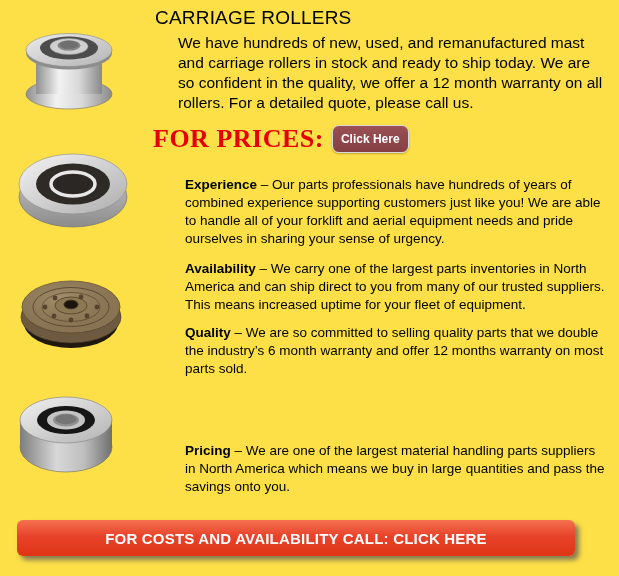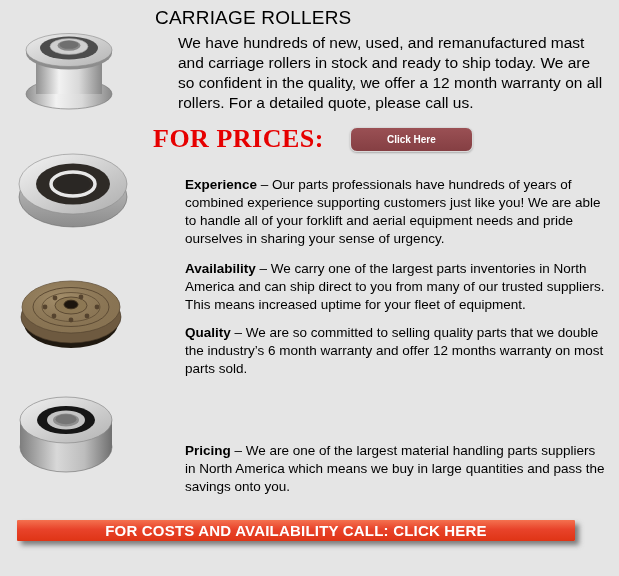--- a/index.html
+++ b/index.html
@@ -1,61 +1,61 @@
 <!DOCTYPE html>
 <html><head>
 <meta charset="utf-8">
 <style>
   html,body{margin:0;padding:0;background:#ffffff;}
   #page{
-    position:relative;width:619px;height:576px;background:#e5e5e5;overflow:hidden;
+    position:relative;width:619px;height:576px;background:#fde047;overflow:hidden;
     font-family:"Liberation Sans", sans-serif;color:#000000;
   }
   .abs{position:absolute;}
   #title{
     left:155px;top:7px;font-size:19px;font-weight:400;letter-spacing:.2px;color:#000;
   }
   #intro{
     left:155px;top:33px;width:464px;font-size:15.5px;line-height:20px;
     white-space:pre-line;color:#000;margin-left:23px;
   }
   #prices-row{
     left:153px;top:124px;display:flex;align-items:center;gap:8px;
   }
   #prices-label{
     font-family:"Liberation Serif", serif;font-weight:700;font-size:26px;color:#e60000;
     letter-spacing:.5px;
   }
   #click-here-btn{
     background:linear-gradient(#9a5054,#853f43);
     border:1px solid #d9d9d9;border-radius:7px;
-    color:#ffffff;font-family:"Liberation Sans",sans-serif;font-weight:700;font-size:10px;
-    padding:6px 36px;cursor:pointer;box-shadow:0 1px 2px rgba(0,0,0,.25);margin-left:18px;
+    color:#ffffff;font-family:"Liberation Sans",sans-serif;font-weight:700;font-size:12px;
+    padding:6px 8px;cursor:pointer;box-shadow:0 1px 2px rgba(0,0,0,.25);
   }
   .section{
     left:155px;width:464px;font-size:13.5px;line-height:18px;color:#000;margin-left:30px;
   }
   .section .lbl{font-weight:700;}
   .section .txt{white-space:pre-line;}
   #sec-0{top:176px;}
   #sec-1{top:260px;}
   #sec-2{top:324px;}
   #sec-3{top:389px;}
   #sec-4{top:442px;}
   .roller{left:0;}
   #roller-1{left:23px;top:13px;}
   #roller-2{left:16px;top:145px;}
   #roller-3{left:18px;top:271px;}
   #roller-4{left:18px;top:390px;}
   #cta-banner{
-    left:17px;top:520px;width:558px;height:21px;
+    left:17px;top:520px;width:558px;height:36px;
     background:linear-gradient(#f4714f,#e8432a 45%,#df3415);
     box-shadow:4px 4px 5px rgba(90,90,90,.75);
     display:flex;align-items:center;justify-content:center;cursor:pointer;
-    border-radius:1px;
+    border-radius:6px;
     text-align:center;
   }
   #cta-banner span{
     color:#ffffff;font-weight:700;font-size:15px;letter-spacing:.2px;
   }
 </style>
 </head>
 <body>
 
 <div id="page">

